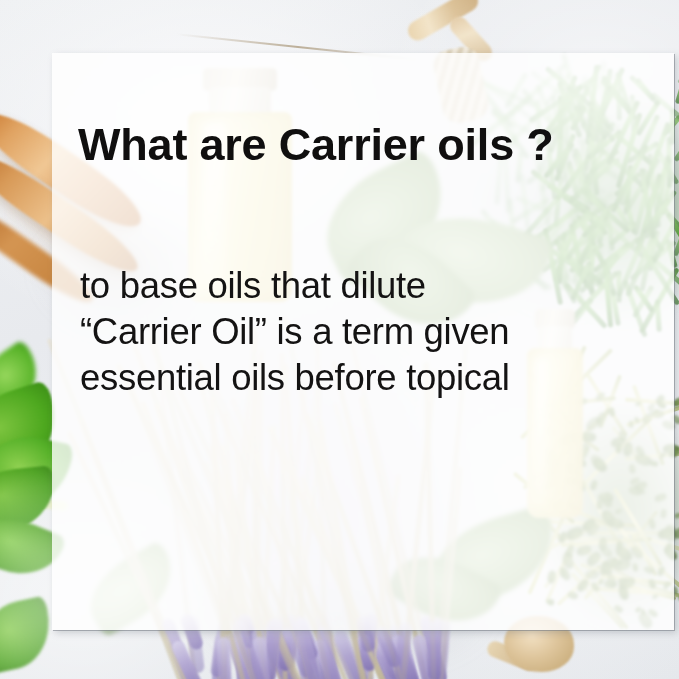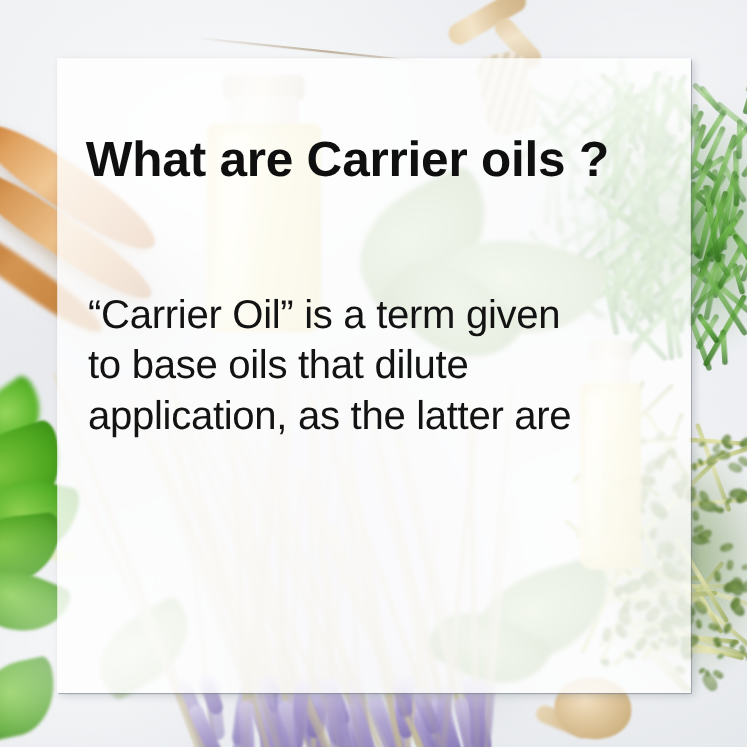--- a/index.html
+++ b/index.html
@@ -308,20 +308,21 @@
     position: absolute;
     left: 52px;
     top: 53px;
     width: 576px;
     height: 577px;
     background: rgba(255,255,255,0.80);
     box-shadow:
        1px 1px 0 rgba(120,126,134,.55),
        3px 3px 7px rgba(110,116,126,.30);
     backdrop-filter: blur(1px);
+    padding-left: 46px;
   }
 
   .card-inner {
     position: absolute;
     inset: 0;
     padding: 0;
   }
 
   .title {
     position: absolute;
@@ -908,21 +909,21 @@
   <div class="twine-knot"></div>
 
   <div class="veil"></div>
 
   <div class="card">
     <div class="card-inner">
 
       <h1 class="title">What are Carrier oils ?</h1>
 
       <p class="body-copy">
+        <span class="ln">to base oils that dilute</span>
         <span class="ln">“Carrier Oil” is a term given</span>
-        <span class="ln">to base oils that dilute</span>
-        <span class="ln">application, as the latter are</span>
+        <span class="ln">essential oils before topical</span>
       </p>
 
     </div>
   </div>
 
 </div>
 
 </body></html>

